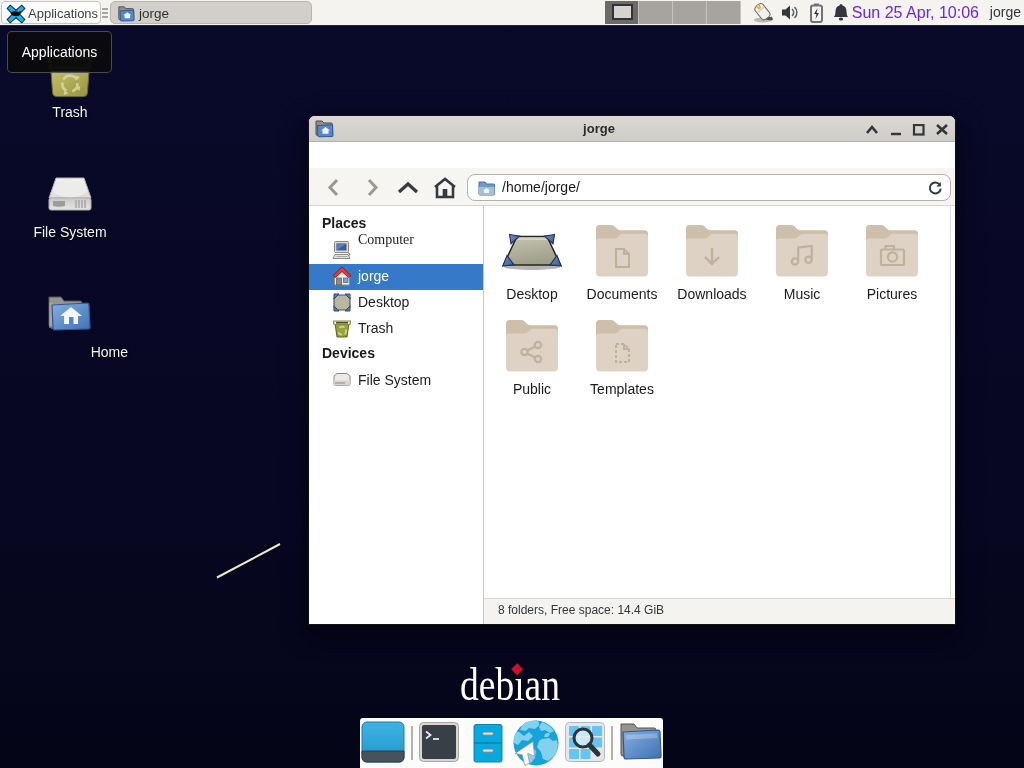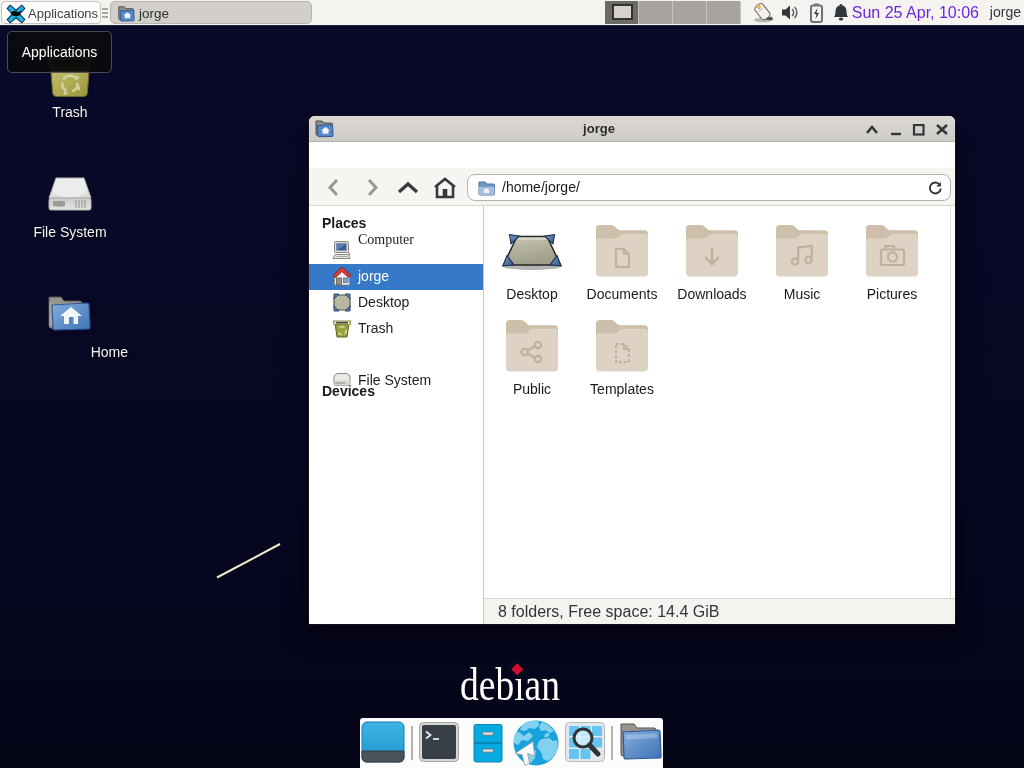--- a/index.html
+++ b/index.html
@@ -37,21 +37,21 @@
 #toolbar { position:absolute; left:0; top:52px; width:100%; height:38px; background:#f6f5f2; border-bottom:1px solid #d8d5d0; }
 #pathbar { position:absolute; left:158px; top:6px; width:484px; height:27px; background:#fff; border:1px solid #b5b1ac; border-radius:8px; }
 #pathtext { position:absolute; left:34px; top:4px; font-size:14px; color:#1b1b1b; }
 #sidepane { position:absolute; left:0; top:90px; width:175px; height:418px; background:#fff; border-right:1px solid #cbc8c4; }
 .srow { position:absolute; left:0; width:174px; height:26px; font-size:14px; color:#1d1d1d; }
 .srow .txt { position:absolute; left:49px; top:4px; }
 .shead { position:absolute; left:13px; font-size:14px; font-weight:bold; color:#1a1a1a; }
 #selrow { position:absolute; left:0; top:148px; width:174px; height:26px; background:#3579c8; }
 #selrow .txt { position:absolute; left:49px; top:4px; color:#fff; font-size:14px; }
 #mainarea { position:absolute; left:175px; top:90px; width:471px; height:392px; background:#fff; }
-#statusbar { position:absolute; left:175px; top:482px; width:471px; height:26px; background:#f4f3f0; border-top:1px solid #d8d5d1; font-size:16px; color:#30363a; }
+#statusbar { position:absolute; left:175px; top:482px; width:471px; height:26px; background:#f4f3f0; border-top:1px solid #d8d5d1; font-size:12px; color:#30363a; }
 #statusbar span { position:absolute; left:14px; top:4px; }
 .fitem { position:absolute; width:90px; height:85px; }
 .fitem svg { position:absolute; left:19px; top:0; }
 .fitem .lbl { position:absolute; top:62px; width:100%; text-align:center; font-size:14px; color:#1b1b1b; }
 
 
 #dock { position:absolute; left:360px; top:718px; width:303px; height:50px; background:#fcfcfb; border-radius:3px 3px 0 0; }
 .dsep { position:absolute; top:8px; width:2px; height:34px; background:#b5b2ad; }
 </style>
 </head>
@@ -191,21 +191,21 @@
     </div>
   <div id="selrow">
       <span class="txt">jorge</span>
     </div>
   <div class="srow" style="top:174px;">
       <span class="txt">Desktop</span>
     </div>
   <div class="srow" style="top:200px;">
       <span class="txt">Trash</span>
     </div>
-  <div class="shead" style="top:229px;margin-top:38px;">Devices</div>
+  <div class="shead" style="top:229px;">Devices</div>
   <div class="srow" style="top:252px;">
       <span class="txt">File System</span>
     </div>
 
   <svg class="abs" style="left:23px;top:124px;" width="20" height="21" viewBox="0 0 20 21">
     <rect x="2.5" y="1.5" width="14" height="11" rx="1" fill="#dedbd6" stroke="#8a8781" stroke-width="1"></rect>
     <rect x="4.5" y="3.5" width="10" height="7" fill="#3c5e93"></rect>
     <path d="M4.5,3.5 l10,0 l-10,7 Z" fill="#5c80b4"></path>
     <path d="M3,14.5 h13 l2,4 h-17 Z" fill="#e8e5e0" stroke="#8a8781" stroke-width="1"></path>
     <line x1="4.5" y1="16.5" x2="15.5" y2="16.5" stroke="#a9a5a0" stroke-width="1"></line>

